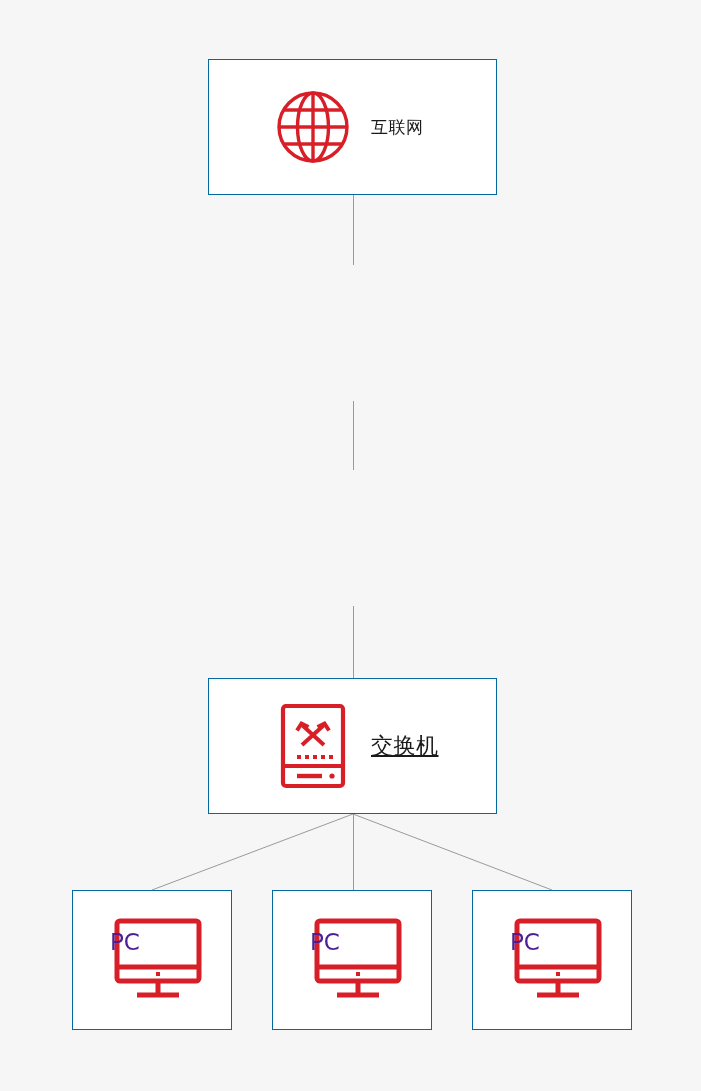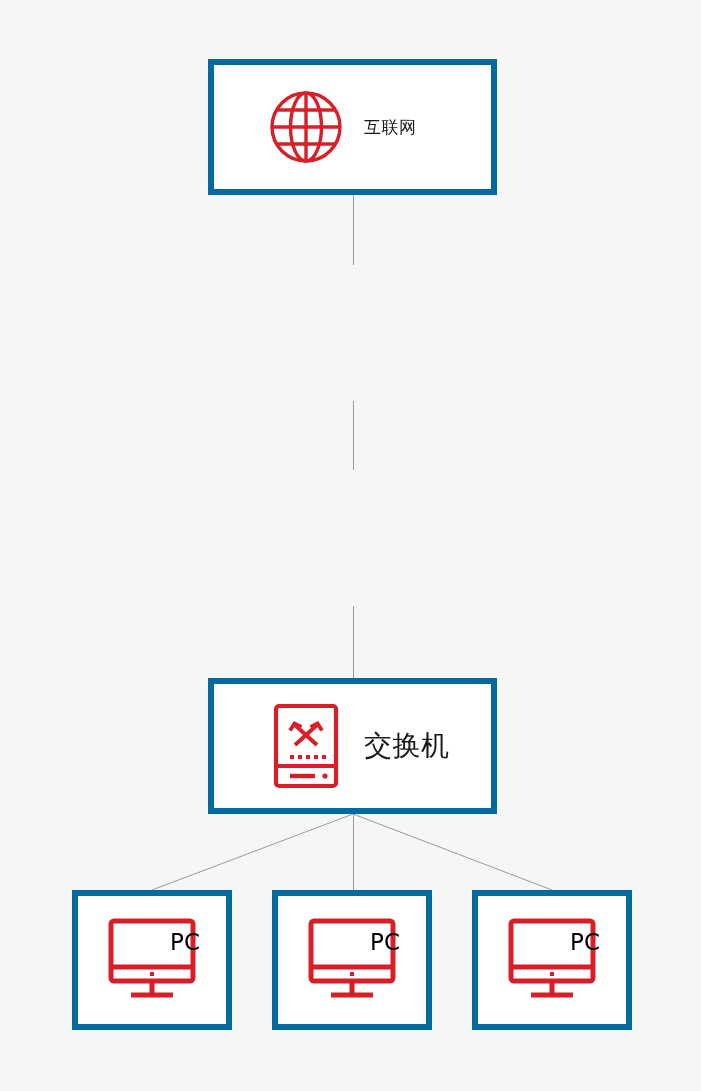--- a/index.html
+++ b/index.html
@@ -23,25 +23,26 @@
     left: 0;
     top: 0;
     width: 701px;
     height: 1091px;
     pointer-events: none;
   }
   .node {
     position: absolute;
     box-sizing: border-box;
     background: #ffffff;
-    border: 6px solid #0369a1;
+    border: 1px solid #0369a1;
     display: flex;
     flex-direction: row;
     align-items: center;
     justify-content: flex-start;
+    padding-left: 12px;
   }
   .node-icon {
     display: flex;
     align-items: center;
     justify-content: center;
     flex: none;
   }
   .node-label {
     color: #1a1a1a;
     font-size: 17px;
@@ -61,21 +62,22 @@
   }
   .main-node .node-label {
     margin-left: 8px;
   }
   #node-internet { top: 59px; }
   #node-router   { top: 265px; }
   #node-gateway  { top: 470px; }
   #node-switch   { top: 678px; }
 
   #node-switch .node-label {
-    font-size: 28px;
+    font-size: 22px;
+    text-decoration: underline;
   }
   #node-gateway .node-icon { margin-left: 46px; }
   #node-gateway .node-label { margin-left: 6px; }
 
   
   .pc-node {
     top: 890px;
     width: 160px;
     height: 140px;
     justify-content: center;
@@ -92,23 +94,23 @@
   .pc-wrap svg {
     position: absolute;
     left: 0;
     top: 0;
   }
   .pc-text {
     position: absolute;
     left: 0;
     top: 14px;
     width: 96px;
-    text-align: right;
+    text-align: left;
     font-size: 23px;
-    color: #000000;
+    color: #4c1d95;
     font-family: "DejaVu Sans", sans-serif;
     line-height: 1;
   }
 </style>
 </head>
 <body>
 
 <div id="diagram">
 
   <svg id="links" width="701" height="1091" viewBox="0 0 701 1091">

